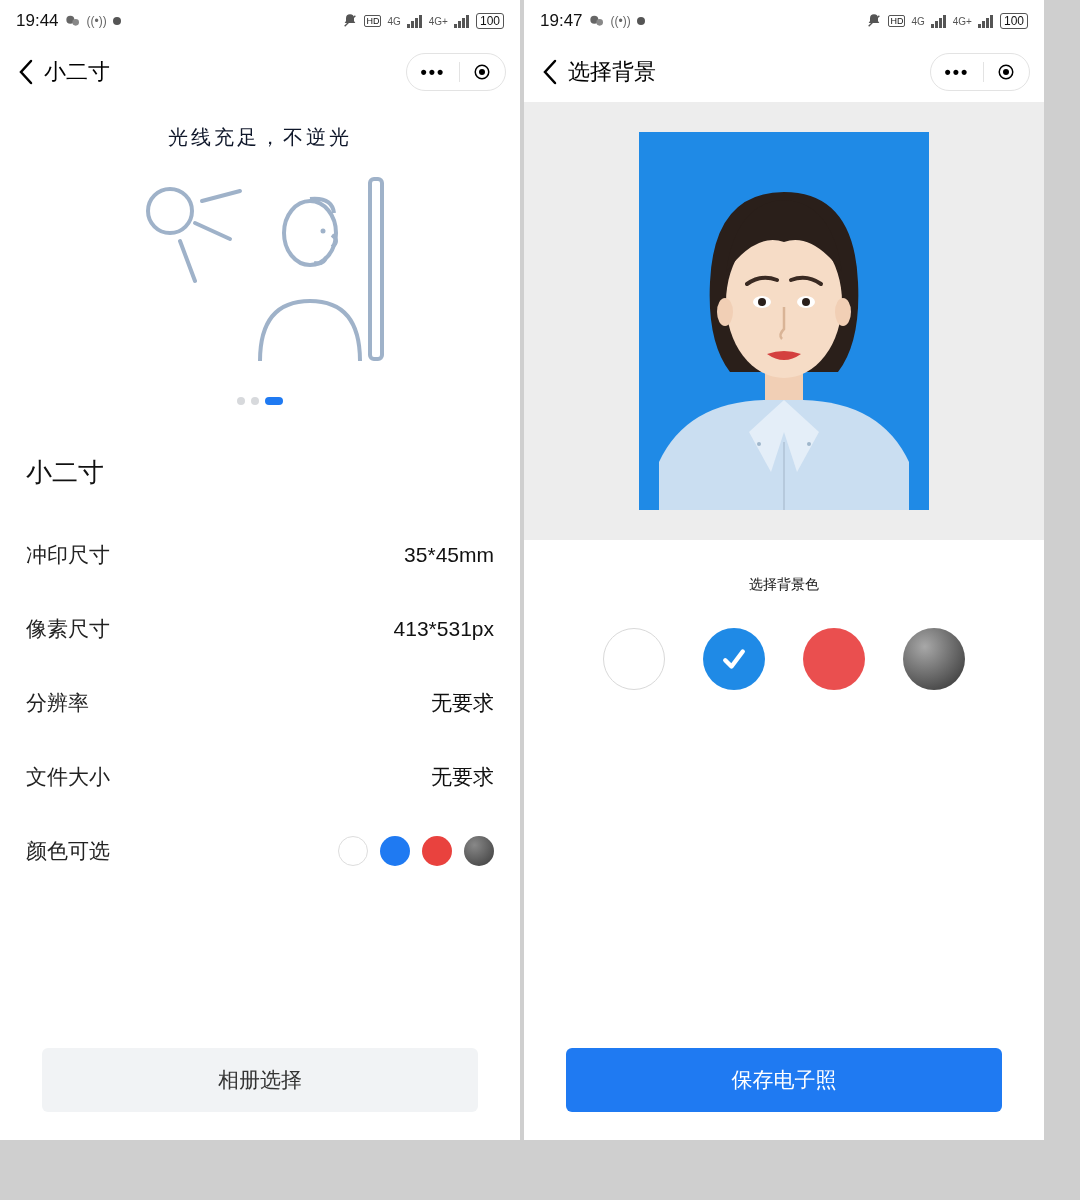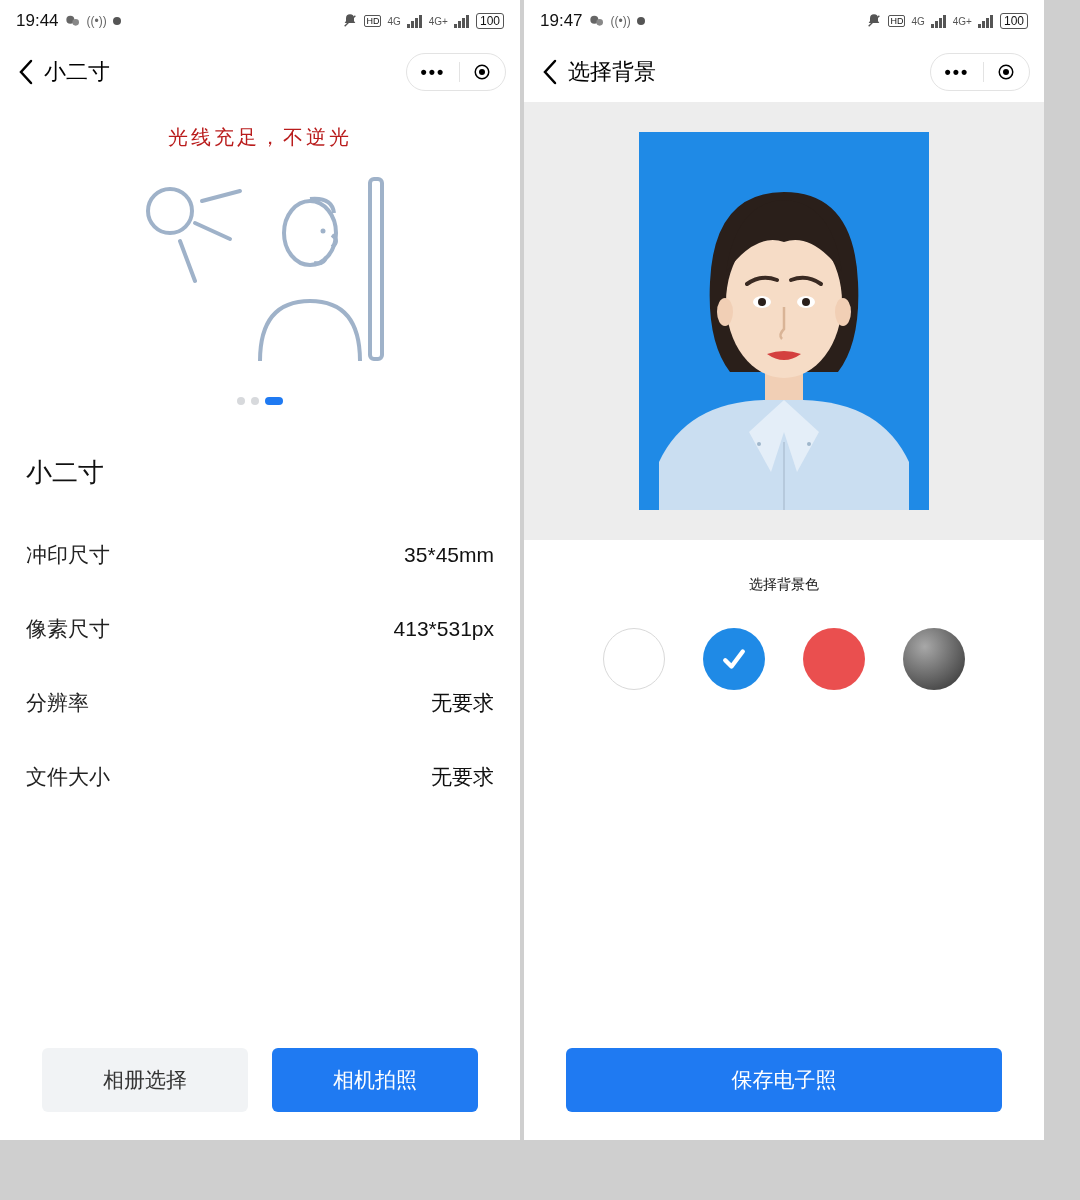--- a/index.html
+++ b/index.html
@@ -53,21 +53,21 @@
     width: 100px; height:38px;
     border:1px solid #e3e3e3;
     border-radius: 20px;
     display:flex; align-items:center; justify-content:space-evenly;
     background:#fff;
   }
   .capsule .sep { width:1px; height:20px; background:#e3e3e3; }
   .dots { font-size:18px; letter-spacing:2px; font-weight:700; }
 
   
-  .hint { text-align:center; color:#b91c1c; font-size:20px; margin-top:22px; letter-spacing:3px; }
+  .hint { text-align:center; color:#0f172a; font-size:20px; margin-top:22px; letter-spacing:3px; }
   .illus-wrap {
     height:240px;
     display:flex; align-items:center; justify-content:center;
     position:relative;
   }
   .pager { display:flex; gap:6px; justify-content:center; margin-top:6px; }
   .pager span { width:8px;height:8px;border-radius:4px;background:#d7d9dc;display:inline-block; }
   .pager span.active { width:18px; background:#1f7af2; }
 
   .section-title { font-size:26px; color:#111; padding:0 26px; margin-top:50px; }
@@ -200,25 +200,33 @@
       <span class="spec-val">413*531px</span>
     </div>
     <div class="spec-row">
       <span>分辨率</span>
       <span class="spec-val">无要求</span>
     </div>
     <div class="spec-row">
       <span>文件大小</span>
       <span class="spec-val">无要求</span>
     </div>
+    <div class="spec-row">
+      <span>颜色可选</span>
+      <span class="color-chips">
+        <span class="chip white-c"></span>
+        <span class="chip blue-c"></span>
+        <span class="chip red-c"></span>
+        <span class="chip grad-c"></span>
+      </span>
+    </div>
   </div>
 
   <div class="bottom">
     <button class="btn btn-light">相册选择</button>
-    <button class="btn btn-primary">相机拍照</button>
   </div>
 </div>
 
 <div class="screen right">
   <div class="statusbar">
     <div class="sb-left">
       <span>19:47</span>
       <svg class="wechat-ico" viewBox="0 0 24 24">
           <circle cx="8" cy="10" r="6" fill="#666"></circle>
           <circle cx="16" cy="14" r="5" fill="#888"></circle>

